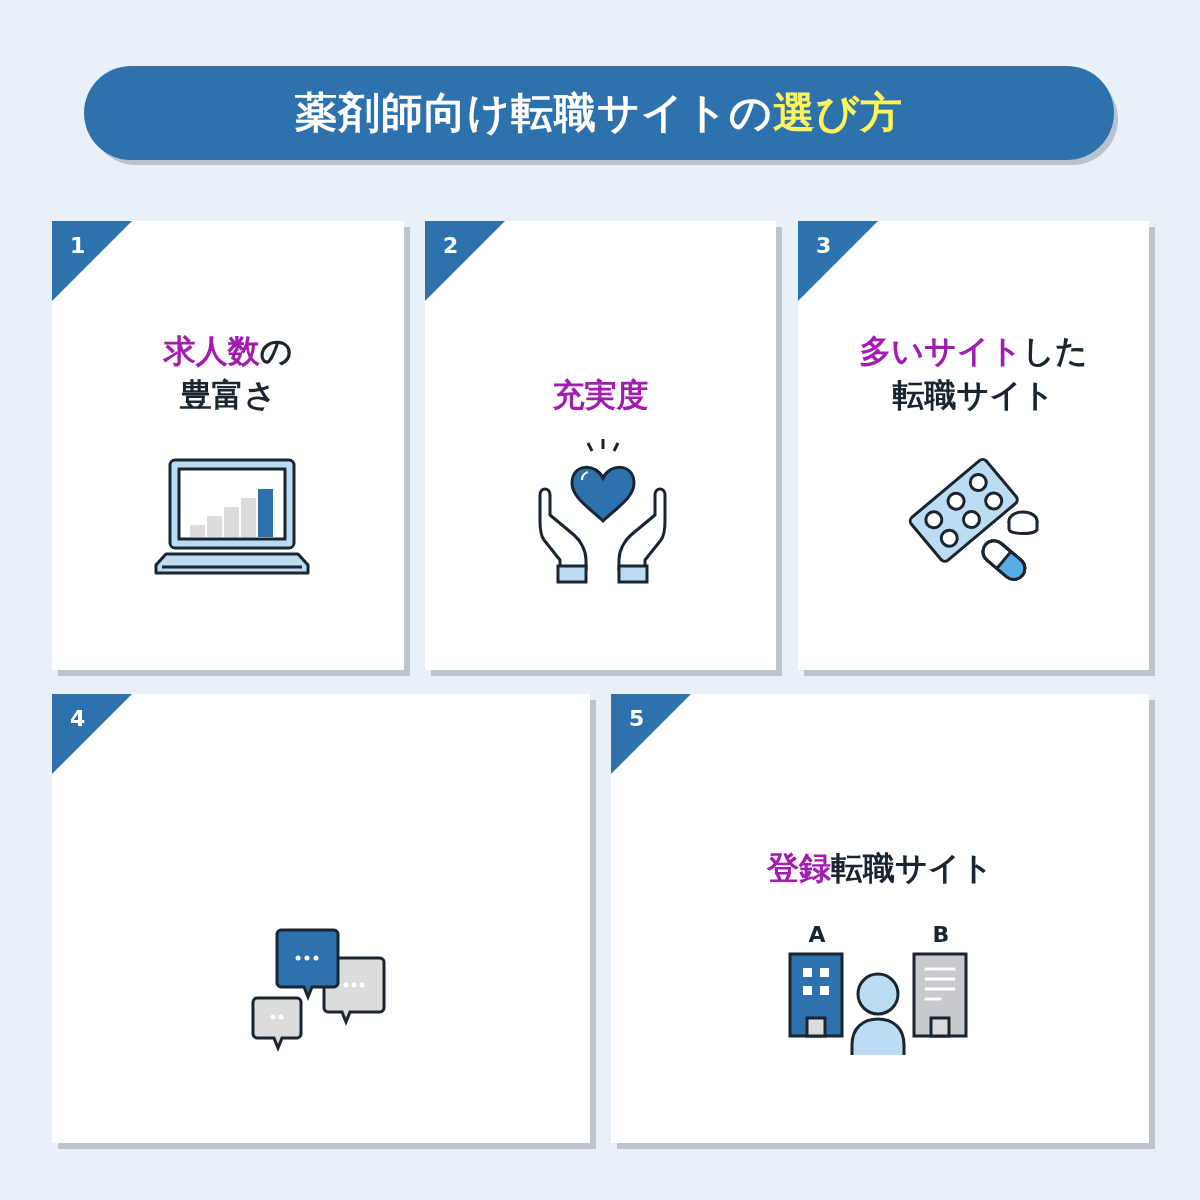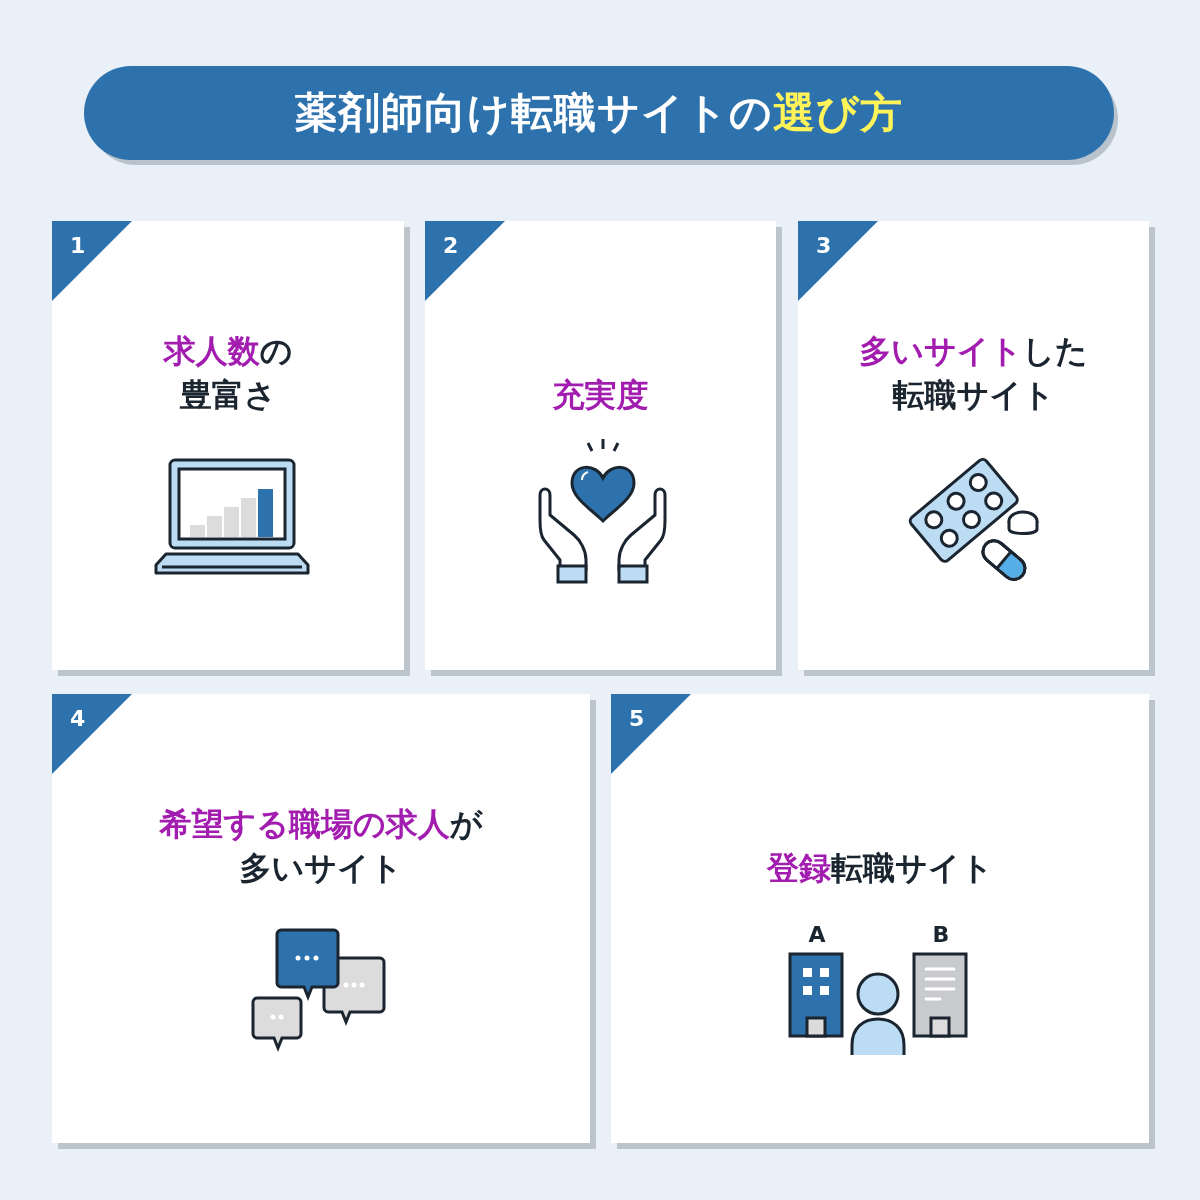--- a/index.html
+++ b/index.html
@@ -94,24 +94,20 @@
       <rect x="78" y="95" width="48" height="22" rx="11" fill="none" stroke="#1a2530" stroke-width="3"></rect>
       <line x1="102" y1="95" x2="102" y2="117" stroke="#1a2530" stroke-width="3"></line>
     </g>
   </svg>
 </div>
 
 <div class="card-shadow" style="left:58px;top:700px;width:538px;height:449px;"></div>
 <div class="card" style="left:52px;top:694px;width:538px;height:449px;">
   <div class="corner"></div>
   <div class="num">4</div>
-  <div class="ttl">
-    <span class="o">希望する職場の求人</span><span>が</span><br>
-    <span>多いサイト</span>
-  </div>
   <svg class="icon" style="left:198px;top:234px;" width="140" height="125" viewBox="0 0 140 125">
     <path d="M78 30 H130 C132 30 134 32 134 34 V80 C134 82 132 84 130 84 H100 L96 94 L92 84 H78 C76 84 74 82 74 80 V34 C74 32 76 30 78 30 Z" fill="#dcdcdc" stroke="#1a2530" stroke-width="3"></path>
     <circle cx="96" cy="57" r="2.5" fill="#fff"></circle>
       <circle cx="104" cy="57" r="2.5" fill="#fff"></circle>
       <circle cx="112" cy="57" r="2.5" fill="#fff"></circle>
     <path d="M31 2 H84 C86 2 88 4 88 6 V55 C88 57 86 59 84 59 H62 L58 69 L54 59 H31 C29 59 27 57 27 55 V6 C27 4 29 2 31 2 Z" fill="#2e72ad" stroke="#1a2530" stroke-width="3"></path>
     <circle cx="48" cy="30" r="2.5" fill="#fff"></circle>
       <circle cx="57" cy="30" r="2.5" fill="#fff"></circle>
       <circle cx="66" cy="30" r="2.5" fill="#fff"></circle>
     <path d="M7 70 H47 C49 70 51 72 51 74 V106 C51 108 49 110 47 110 H32 L28 120 L24 110 H7 C5 110 3 108 3 106 V74 C3 72 5 70 7 70 Z" fill="#dcdcdc" stroke="#1a2530" stroke-width="3"></path>

